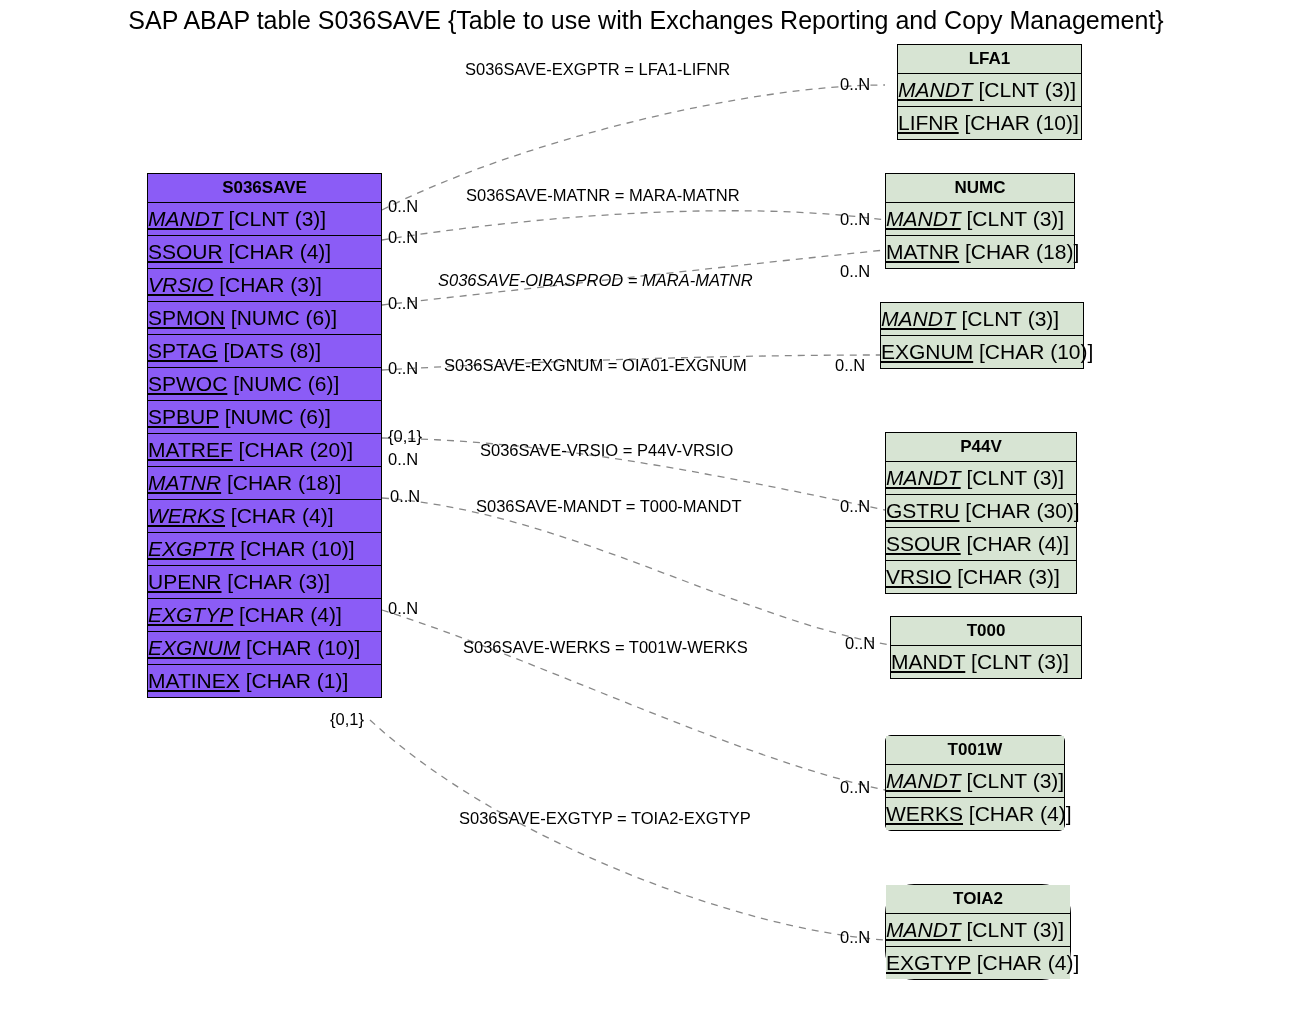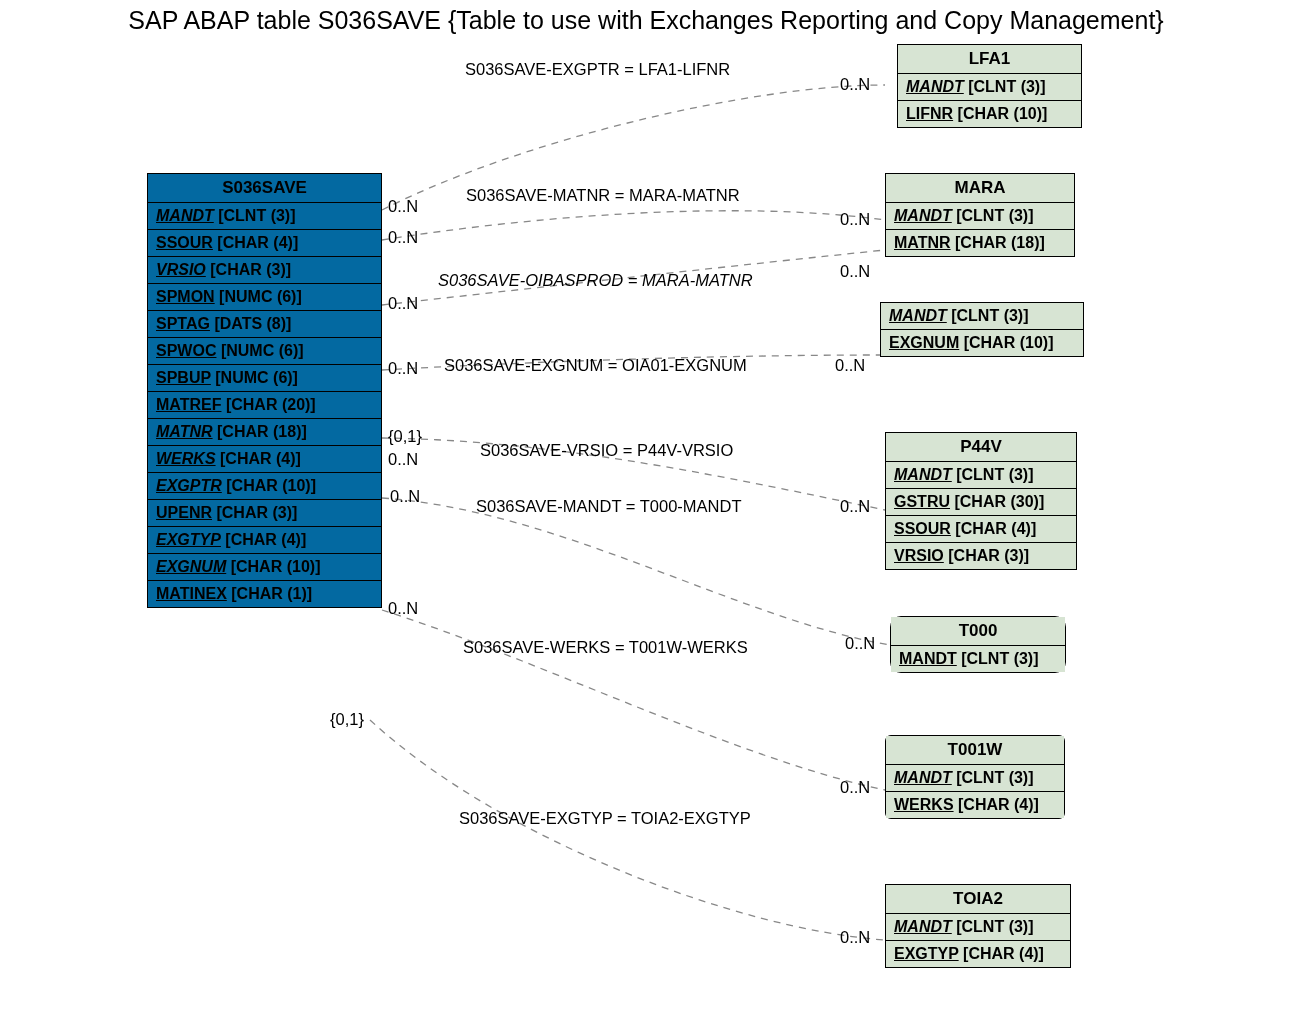--- a/index.html
+++ b/index.html
@@ -29,28 +29,27 @@
   }
   .entity-header {
     font-weight: bold;
     text-align: center;
     padding: 4px 8px;
     border-bottom: 1.5px solid #000;
     font-size: 17px;
     white-space: nowrap;
   }
   .entity-row {
-    padding: 4px 8px;
+    padding: 4px 0;
     border-bottom: 1.5px solid #000;
-    font-size: 16px;
+    font-size: 21px;
     white-space: nowrap;
-    font-weight: bold;
   }
   .entity-row:last-child { border-bottom: none; }
-  .main  .entity-header, .main  .entity-row { background: #0369a1; }
+  .main  .entity-header, .main  .entity-row { background: #8b5cf6; }
   .ref   .entity-header, .ref   .entity-row { background: #d7e4d3; }
   .fld-name { text-decoration: underline; }
   .italic   { font-style: italic; }
   .label {
     position: absolute;
     font-size: 16.5px;
     color: #000;
     white-space: nowrap;
   }
   svg.lines {
@@ -110,45 +109,45 @@
       <div class="entity-row"><span class="fld-name italic">EXGNUM</span> [CHAR (10)]</div>
       <div class="entity-row"><span class="fld-name">MATINEX</span> [CHAR (1)]</div>
     </div>
 
   <div class="entity ref" id="ent-LFA1" style="left:885px; top:44px;  width:185px;margin-left:12px;">
       <div class="entity-header">LFA1</div>
       <div class="entity-row"><span class="fld-name italic">MANDT</span> [CLNT (3)]</div>
       <div class="entity-row"><span class="fld-name">LIFNR</span> [CHAR (10)]</div>
     </div>
   <div class="entity ref" id="ent-MARA" style="left:885px; top:173px; width:190px;">
-      <div class="entity-header">MARA</div>
+      <div class="entity-header">NUMC</div>
       <div class="entity-row"><span class="fld-name italic">MANDT</span> [CLNT (3)]</div>
       <div class="entity-row"><span class="fld-name">MATNR</span> [CHAR (18)]</div>
     </div>
   <div class="entity ref" id="ent-OIA01" style="left:880px; top:302px; width:204px;">
       <div class="entity-row"><span class="fld-name italic">MANDT</span> [CLNT (3)]</div>
       <div class="entity-row"><span class="fld-name">EXGNUM</span> [CHAR (10)]</div>
     </div>
   <div class="entity ref" id="ent-P44V" style="left:885px; top:432px; width:192px;">
       <div class="entity-header">P44V</div>
       <div class="entity-row"><span class="fld-name italic">MANDT</span> [CLNT (3)]</div>
       <div class="entity-row"><span class="fld-name">GSTRU</span> [CHAR (30)]</div>
       <div class="entity-row"><span class="fld-name">SSOUR</span> [CHAR (4)]</div>
       <div class="entity-row"><span class="fld-name">VRSIO</span> [CHAR (3)]</div>
     </div>
-  <div class="entity ref" id="ent-T000" style="left:890px; top:616px; width:176px;border-radius:11px;">
+  <div class="entity ref" id="ent-T000" style="left:890px; top:616px; width:192px;">
       <div class="entity-header">T000</div>
       <div class="entity-row"><span class="fld-name">MANDT</span> [CLNT (3)]</div>
     </div>
   <div class="entity ref" id="ent-T001W" style="left:885px; top:735px; width:180px;border-radius:6px;">
       <div class="entity-header">T001W</div>
       <div class="entity-row"><span class="fld-name italic">MANDT</span> [CLNT (3)]</div>
       <div class="entity-row"><span class="fld-name">WERKS</span> [CHAR (4)]</div>
     </div>
-  <div class="entity ref" id="ent-TOIA2" style="left:885px; top:884px; width:186px;">
+  <div class="entity ref" id="ent-TOIA2" style="left:885px; top:884px; width:186px;border-radius:29px;">
       <div class="entity-header">TOIA2</div>
       <div class="entity-row"><span class="fld-name italic">MANDT</span> [CLNT (3)]</div>
       <div class="entity-row"><span class="fld-name">EXGTYP</span> [CHAR (4)]</div>
     </div>
 
   <div class="label" style="left:465px; top:60px;">S036SAVE-EXGPTR = LFA1-LIFNR</div>
   <div class="label" style="left:466px; top:186px;">S036SAVE-MATNR = MARA-MATNR</div>
   <div class="label" style="left:438px; top:271px;font-style:italic;">S036SAVE-OIBASPROD = MARA-MATNR</div>
   <div class="label" style="left:444px; top:356px;">S036SAVE-EXGNUM = OIA01-EXGNUM</div>
   <div class="label" style="left:480px; top:441px;">S036SAVE-VRSIO = P44V-VRSIO</div>

